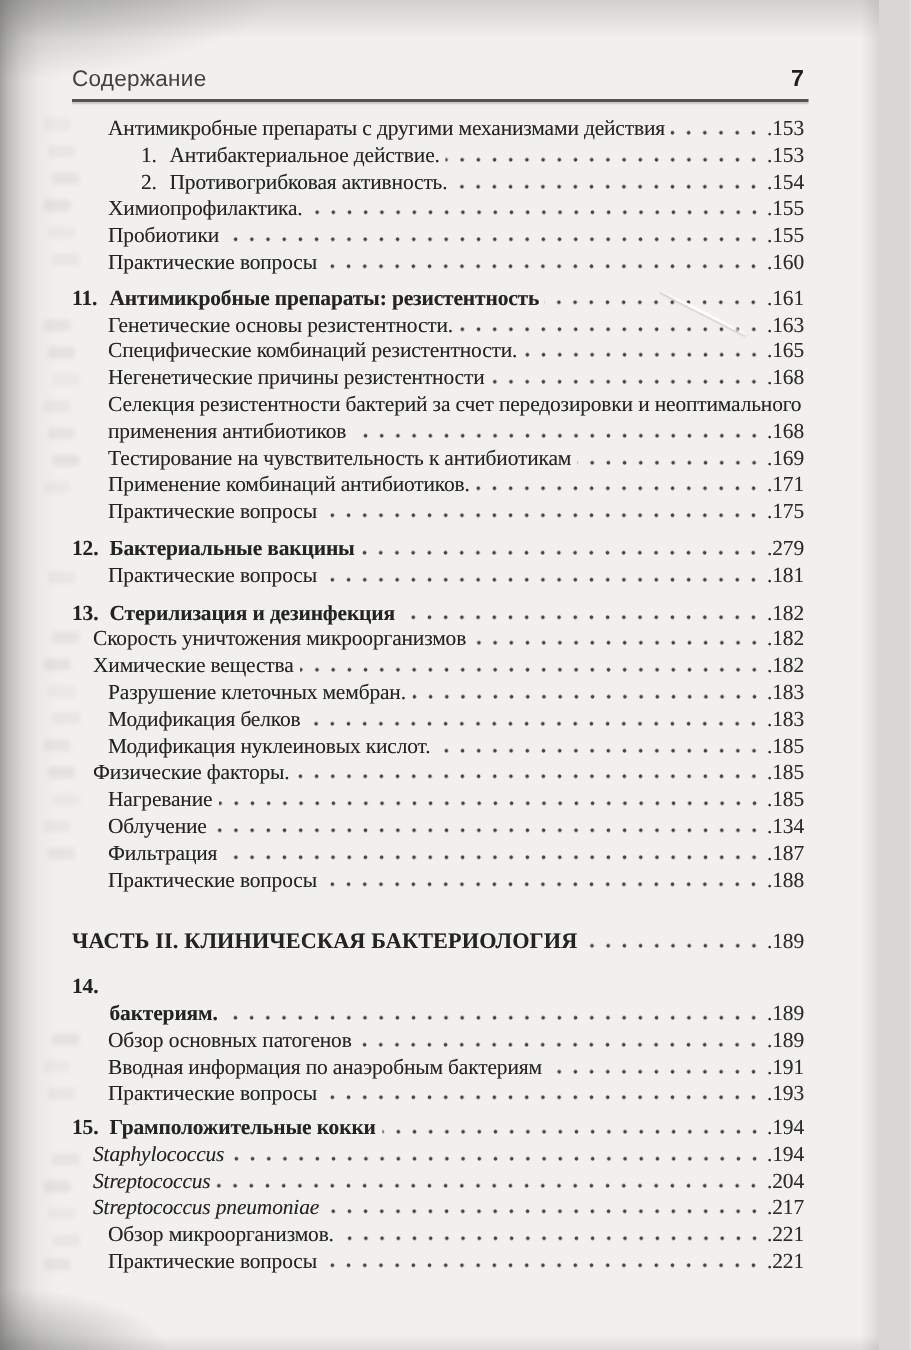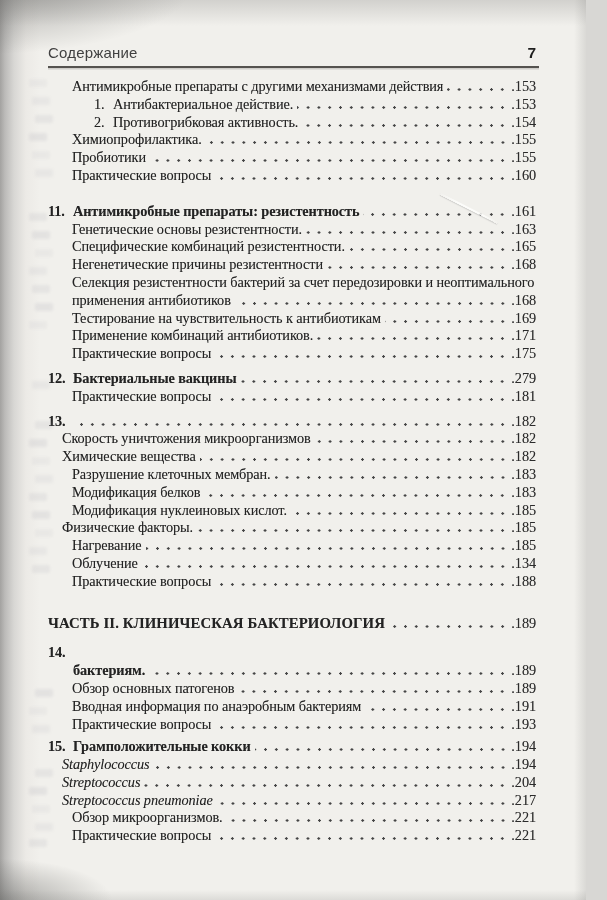--- a/index.html
+++ b/index.html
@@ -118,21 +118,21 @@
           <span class="t">Пробиотики</span>
           <span class="leader"></span>
           <span class="pg">155</span>
         </div>
         <div class="trow ind2">
           <span class="t">Практические вопросы</span>
           <span class="leader"></span>
           <span class="pg">160</span>
         </div>
       </div>
-      <div class="sec" style="margin-top: 18px;">
+      <div class="sec" style="margin-top: 6px;">
         <div class="trow b">
           <span class="num">11.</span>
           <span class="t">Антимикробные препараты: резистентность</span>
           <span class="leader"></span>
           <span class="pg">161</span>
         </div>
         <div class="trow ind2">
           <span class="t">Генетические основы резистентности.</span>
           <span class="leader"></span>
           <span class="pg">163</span>
@@ -182,20 +182,21 @@
         </div>
         <div class="trow ind2">
           <span class="t">Практические вопросы</span>
           <span class="leader"></span>
           <span class="pg">181</span>
         </div>
       </div>
       <div class="sec" style="margin-top: 7px;">
         <div class="trow b">
           <span class="num">13.</span>
+          <span class="t">Стерилизация и дезинфекция</span>
           <span class="leader"></span>
           <span class="pg">182</span>
         </div>
         <div class="trow ind1">
           <span class="t">Скорость уничтожения микроорганизмов</span>
           <span class="leader"></span>
           <span class="pg">182</span>
         </div>
         <div class="trow ind1">
           <span class="t">Химические вещества</span>
@@ -224,20 +225,25 @@
         </div>
         <div class="trow ind2">
           <span class="t">Нагревание</span>
           <span class="leader"></span>
           <span class="pg">185</span>
         </div>
         <div class="trow ind2">
           <span class="t">Облучение</span>
           <span class="leader"></span>
           <span class="pg">134</span>
+        </div>
+        <div class="trow ind2">
+          <span class="t">Фильтрация</span>
+          <span class="leader"></span>
+          <span class="pg">187</span>
         </div>
         <div class="trow ind2">
           <span class="t">Практические вопросы</span>
           <span class="leader"></span>
           <span class="pg">188</span>
         </div>
       </div>
       <div class="sec" style="margin-top: 24px;">
         <div class="trow b part">
           <span class="t">ЧАСТЬ II. КЛИНИЧЕСКАЯ БАКТЕРИОЛОГИЯ</span>

